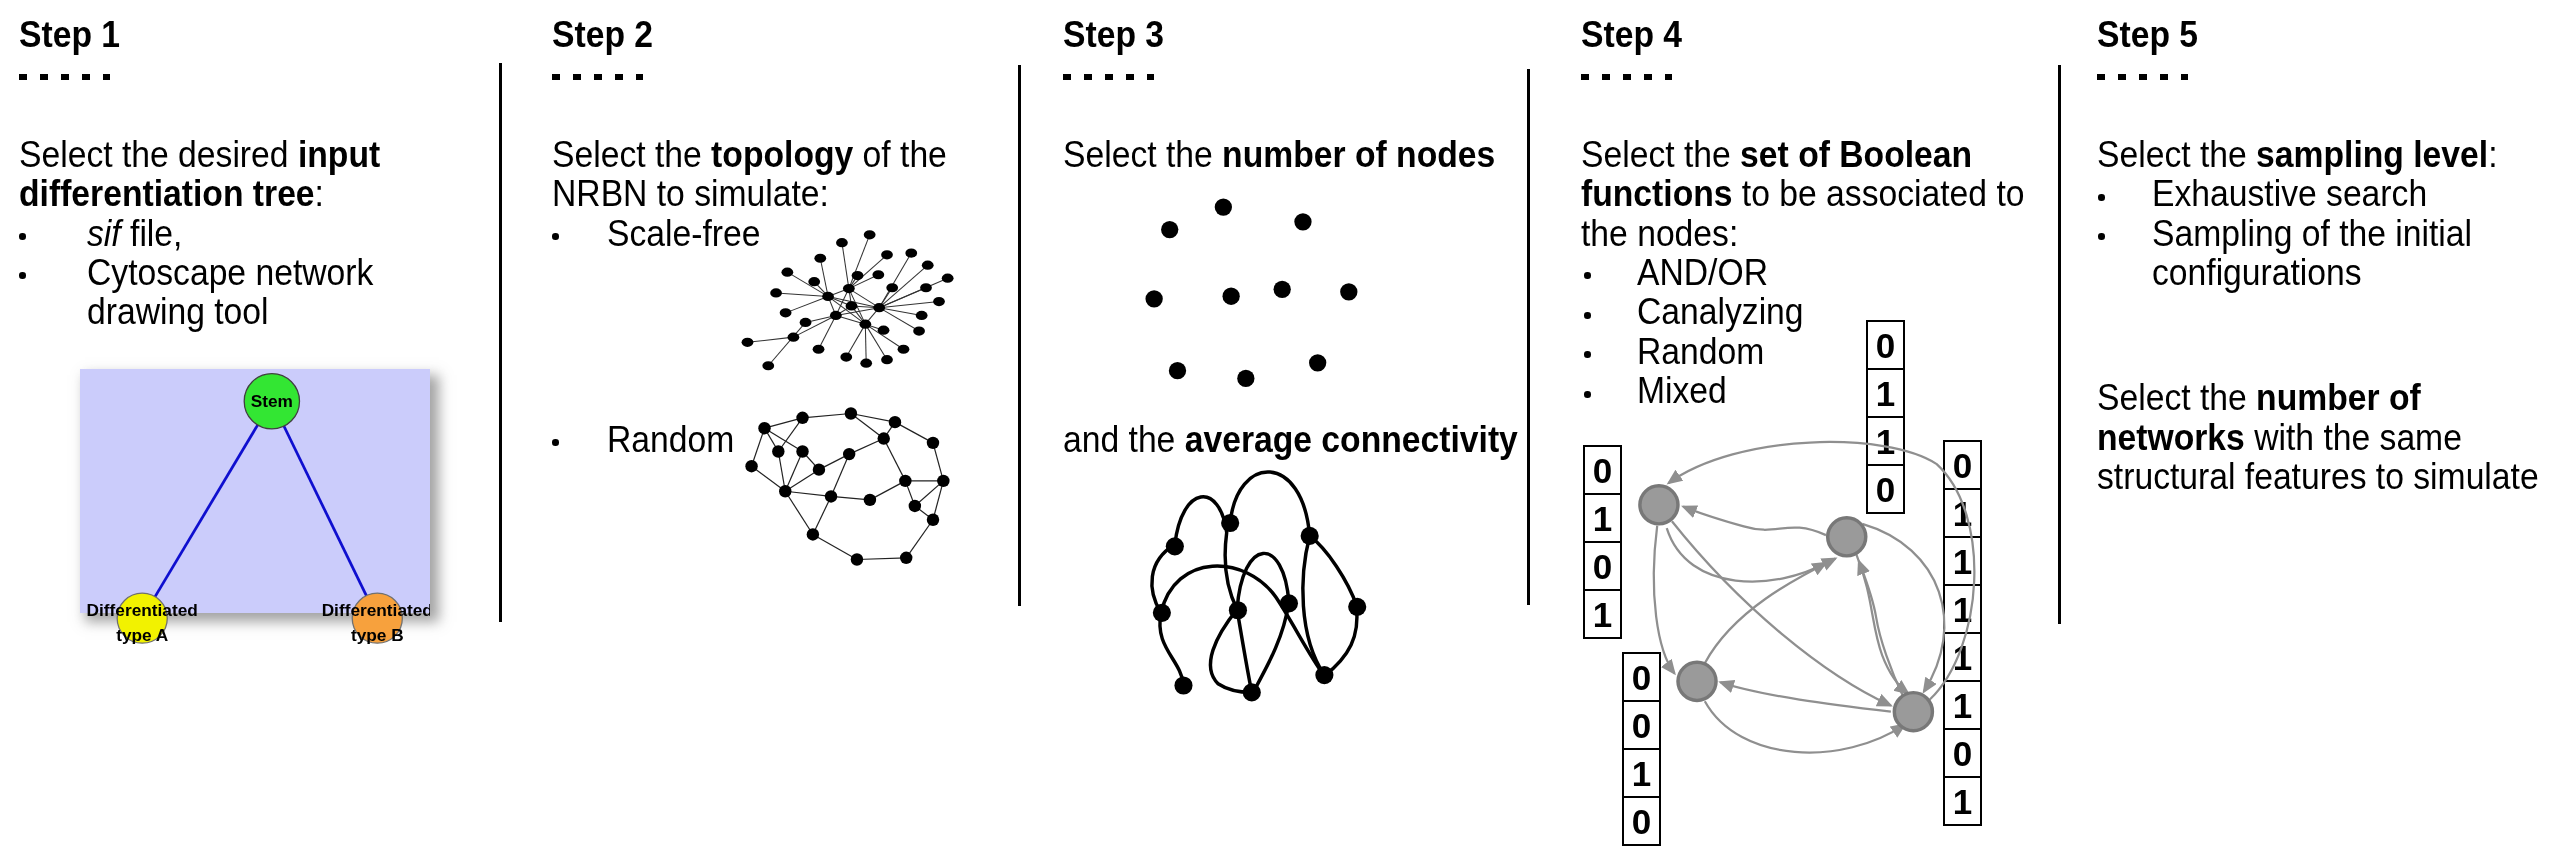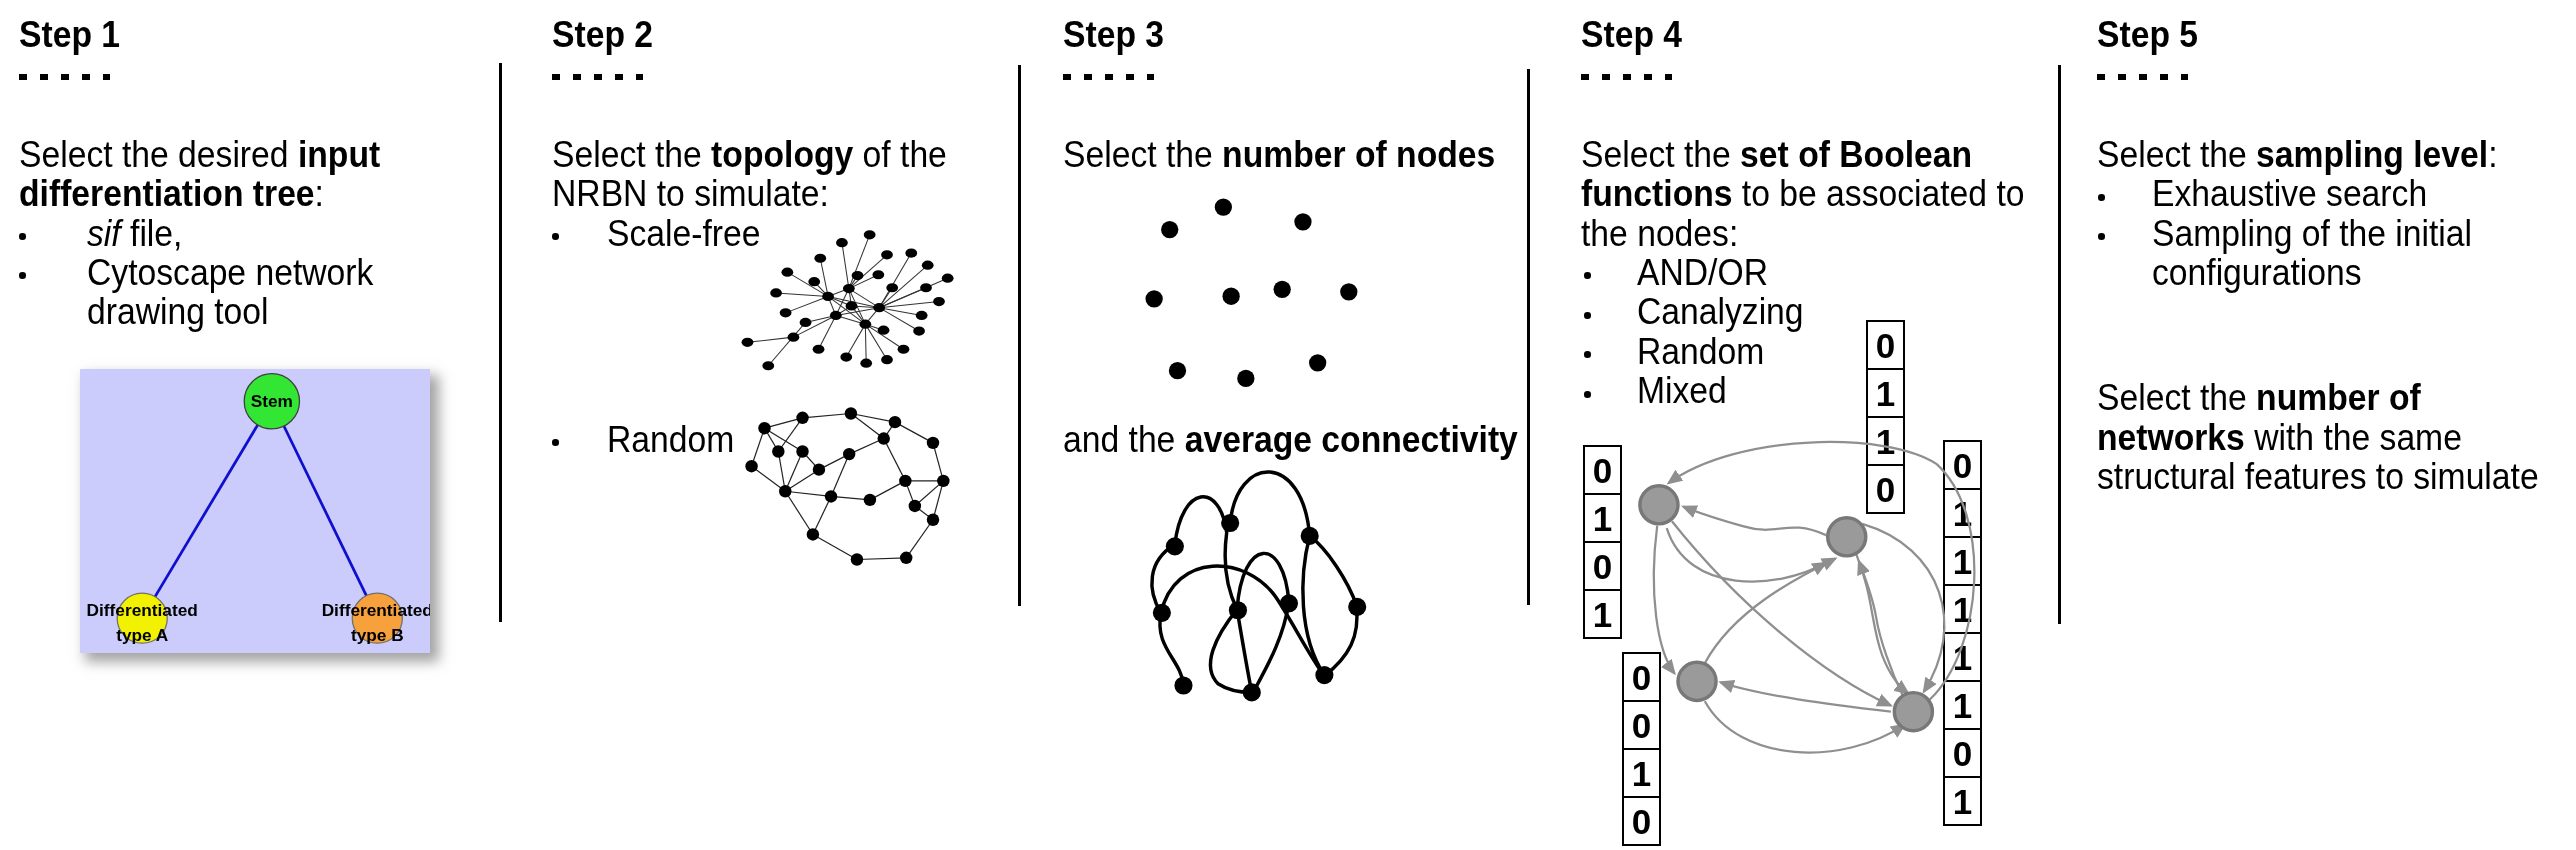--- a/index.html
+++ b/index.html
@@ -55,21 +55,21 @@
 <div class="t" style="left:1637px;top:371px;font-size:37px;transform:scaleX(0.91);">Mixed</div>
 <div class="t" style="left:2097px;top:135px;font-size:37px;transform:scaleX(0.91);">Select the <b>sampling level</b>:</div>
 <div class="bd" style="left:2098px;top:194px"></div>
 <div class="t" style="left:2152px;top:174px;font-size:37px;transform:scaleX(0.91);">Exhaustive search</div>
 <div class="bd" style="left:2098px;top:233px"></div>
 <div class="t" style="left:2152px;top:214px;font-size:37px;transform:scaleX(0.91);">Sampling of the initial</div>
 <div class="t" style="left:2152px;top:253px;font-size:37px;transform:scaleX(0.91);">configurations</div>
 <div class="t" style="left:2097px;top:378px;font-size:37px;transform:scaleX(0.91);">Select the <b>number of</b></div>
 <div class="t" style="left:2097px;top:418px;font-size:37px;transform:scaleX(0.91);"><b>networks</b> with the same</div>
 <div class="t" style="left:2097px;top:457px;font-size:37px;transform:scaleX(0.91);">structural features to simulate</div>
-<div style="position:absolute;left:80px;top:369px;width:350px;height:284px;
+<div style="position:absolute;left:80px;top:369px;width:350px;height:244px;
 background:#cbccfb;box-shadow:7px 7.8px 12px 1.7px rgba(90,90,90,0.55);">
 <svg width="350" height="284" style="position:absolute;left:0;top:0" viewBox="0 0 405 328">
 <line x1="222" y1="37" x2="72" y2="288" stroke="#0f0fcf" stroke-width="3.2"></line>
 <line x1="222" y1="37" x2="344" y2="288" stroke="#0f0fcf" stroke-width="3.2"></line>
 <circle cx="222" cy="37" r="32" fill="#33e633" stroke="#404040" stroke-width="1.5"></circle>
 <circle cx="72" cy="288" r="29" fill="#f2f200" stroke="#707070" stroke-width="1.5"></circle>
 <circle cx="344" cy="288" r="29" fill="#f7a13d" stroke="#707070" stroke-width="1.5"></circle>
 <text x="222" y="44" text-anchor="middle" font-weight="bold" font-size="20">Stem</text>
 <text x="72" y="286" text-anchor="middle" font-weight="bold" font-size="20">Differentiated</text>
 <text x="72" y="315" text-anchor="middle" font-weight="bold" font-size="20">type A</text>

